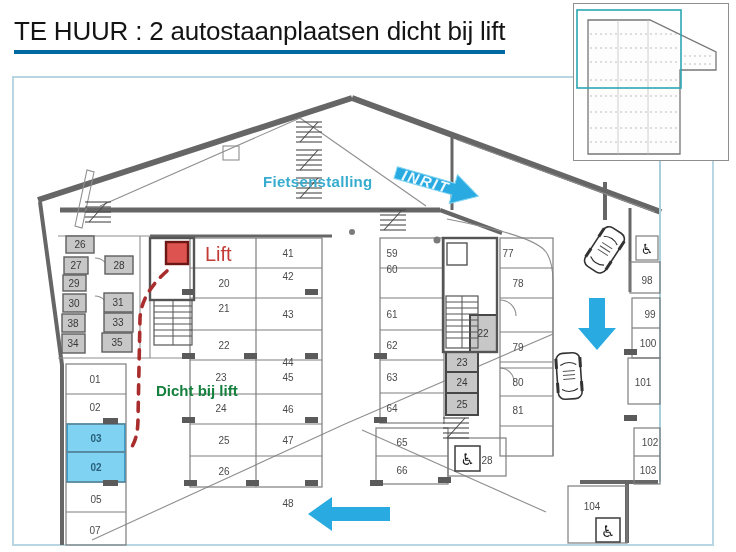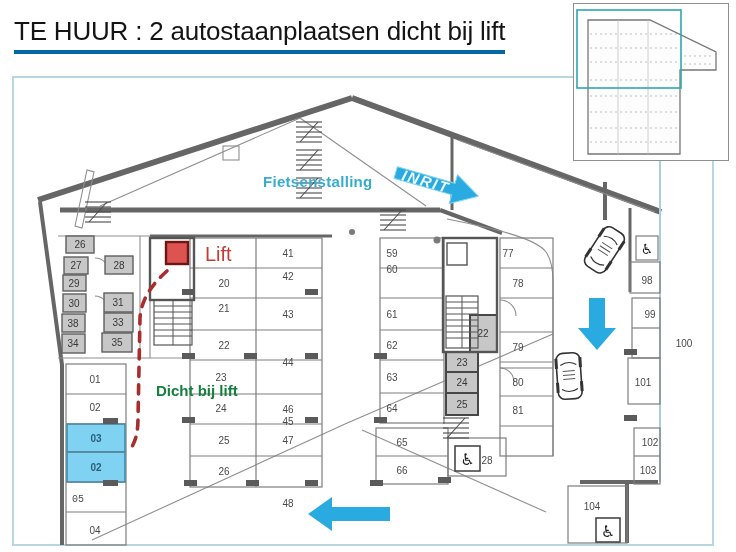--- a/index.html
+++ b/index.html
@@ -244,54 +244,54 @@
     </g>
     <polygon fill="#29abe2" points="589,298 605,298 605,328 616,328 597,350 578,328 589,328"></polygon>
     <polygon fill="#29abe2" points="308,514 332,497 332,507 390,507 390,521 332,521 332,531"></polygon>
   </svg>
 
   <div id="plan-labels">
       <span class="sp sp-p" style="left: 95px; top: 379px;">01</span>
       <span class="sp sp-p" style="left: 95px; top: 407px;">02</span>
       <span class="sp sp-h" style="left: 96px; top: 438px;">03</span>
       <span class="sp sp-h" style="left: 96px; top: 467px;">02</span>
-      <span class="sp sp-p" style="left: 78px; top: 499px; font-family: Liberation Mono, monospace;">05</span>
-      <span class="sp sp-p" style="left: 95px; top: 530px;">04</span>
+      <span class="sp sp-p" style="left: 96px; top: 499px;">05</span>
+      <span class="sp sp-p" style="left: 95px; top: 530px;">07</span>
       <span class="sp sp-p" style="left: 224px; top: 283px;">20</span>
       <span class="sp sp-p" style="left: 224px; top: 308px;">21</span>
       <span class="sp sp-p" style="left: 224px; top: 345px;">22</span>
       <span class="sp sp-p" style="left: 221px; top: 377px;">23</span>
       <span class="sp sp-p" style="left: 221px; top: 408px;">24</span>
       <span class="sp sp-p" style="left: 224px; top: 440px;">25</span>
       <span class="sp sp-p" style="left: 224px; top: 471px;">26</span>
       <span class="sp sp-p" style="left: 288px; top: 253px;">41</span>
       <span class="sp sp-p" style="left: 288px; top: 276px;">42</span>
       <span class="sp sp-p" style="left: 288px; top: 314px;">43</span>
       <span class="sp sp-p" style="left: 288px; top: 345px; margin-top: 17px;">44</span>
-      <span class="sp sp-p" style="left: 288px; top: 377px; margin-top: 44px;">45</span>
+      <span class="sp sp-p" style="left: 288px; top: 377px;">45</span>
       <span class="sp sp-p" style="left: 288px; top: 409px;">46</span>
       <span class="sp sp-p" style="left: 288px; top: 440px;">47</span>
       <span class="sp sp-p" style="left: 288px; top: 471px; margin-top: 32px;">48</span>
       <span class="sp sp-p" style="left: 392px; top: 253px;">59</span>
       <span class="sp sp-p" style="left: 392px; top: 269px;">60</span>
       <span class="sp sp-p" style="left: 392px; top: 314px;">61</span>
       <span class="sp sp-p" style="left: 392px; top: 345px;">62</span>
       <span class="sp sp-p" style="left: 392px; top: 377px;">63</span>
       <span class="sp sp-p" style="left: 392px; top: 408px;">64</span>
       <span class="sp sp-p" style="left: 402px; top: 442px;">65</span>
       <span class="sp sp-p" style="left: 402px; top: 470px;">66</span>
       <span class="sp sp-p" style="left: 508px; top: 253px;">77</span>
       <span class="sp sp-p" style="left: 518px; top: 283px;">78</span>
       <span class="sp sp-p" style="left: 518px; top: 347px;">79</span>
       <span class="sp sp-p" style="left: 518px; top: 382px;">80</span>
       <span class="sp sp-p" style="left: 518px; top: 410px;">81</span>
       <span class="sp sp-p" style="left: 487px; top: 460px;">28</span>
       <span class="sp sp-p" style="left: 647px; top: 280px;">98</span>
       <span class="sp sp-p" style="left: 650px; top: 314px;">99</span>
-      <span class="sp sp-p" style="left: 684px; top: 343px;">100</span>
+      <span class="sp sp-p" style="left: 648px; top: 343px;">100</span>
       <span class="sp sp-p" style="left: 643px; top: 382px;">101</span>
       <span class="sp sp-p" style="left: 650px; top: 442px;">102</span>
       <span class="sp sp-p" style="left: 648px; top: 470px;">103</span>
       <span class="sp sp-p" style="left: 592px; top: 506px;">104</span>
       <span class="sp sp-s" style="left: 80px; top: 244px;">26</span>
       <span class="sp sp-s" style="left: 76px; top: 265px;">27</span>
       <span class="sp sp-s" style="left: 119px; top: 265px;">28</span>
       <span class="sp sp-s" style="left: 74px; top: 283px;">29</span>
       <span class="sp sp-s" style="left: 74px; top: 303px;">30</span>
       <span class="sp sp-s" style="left: 118px; top: 302px;">31</span>

